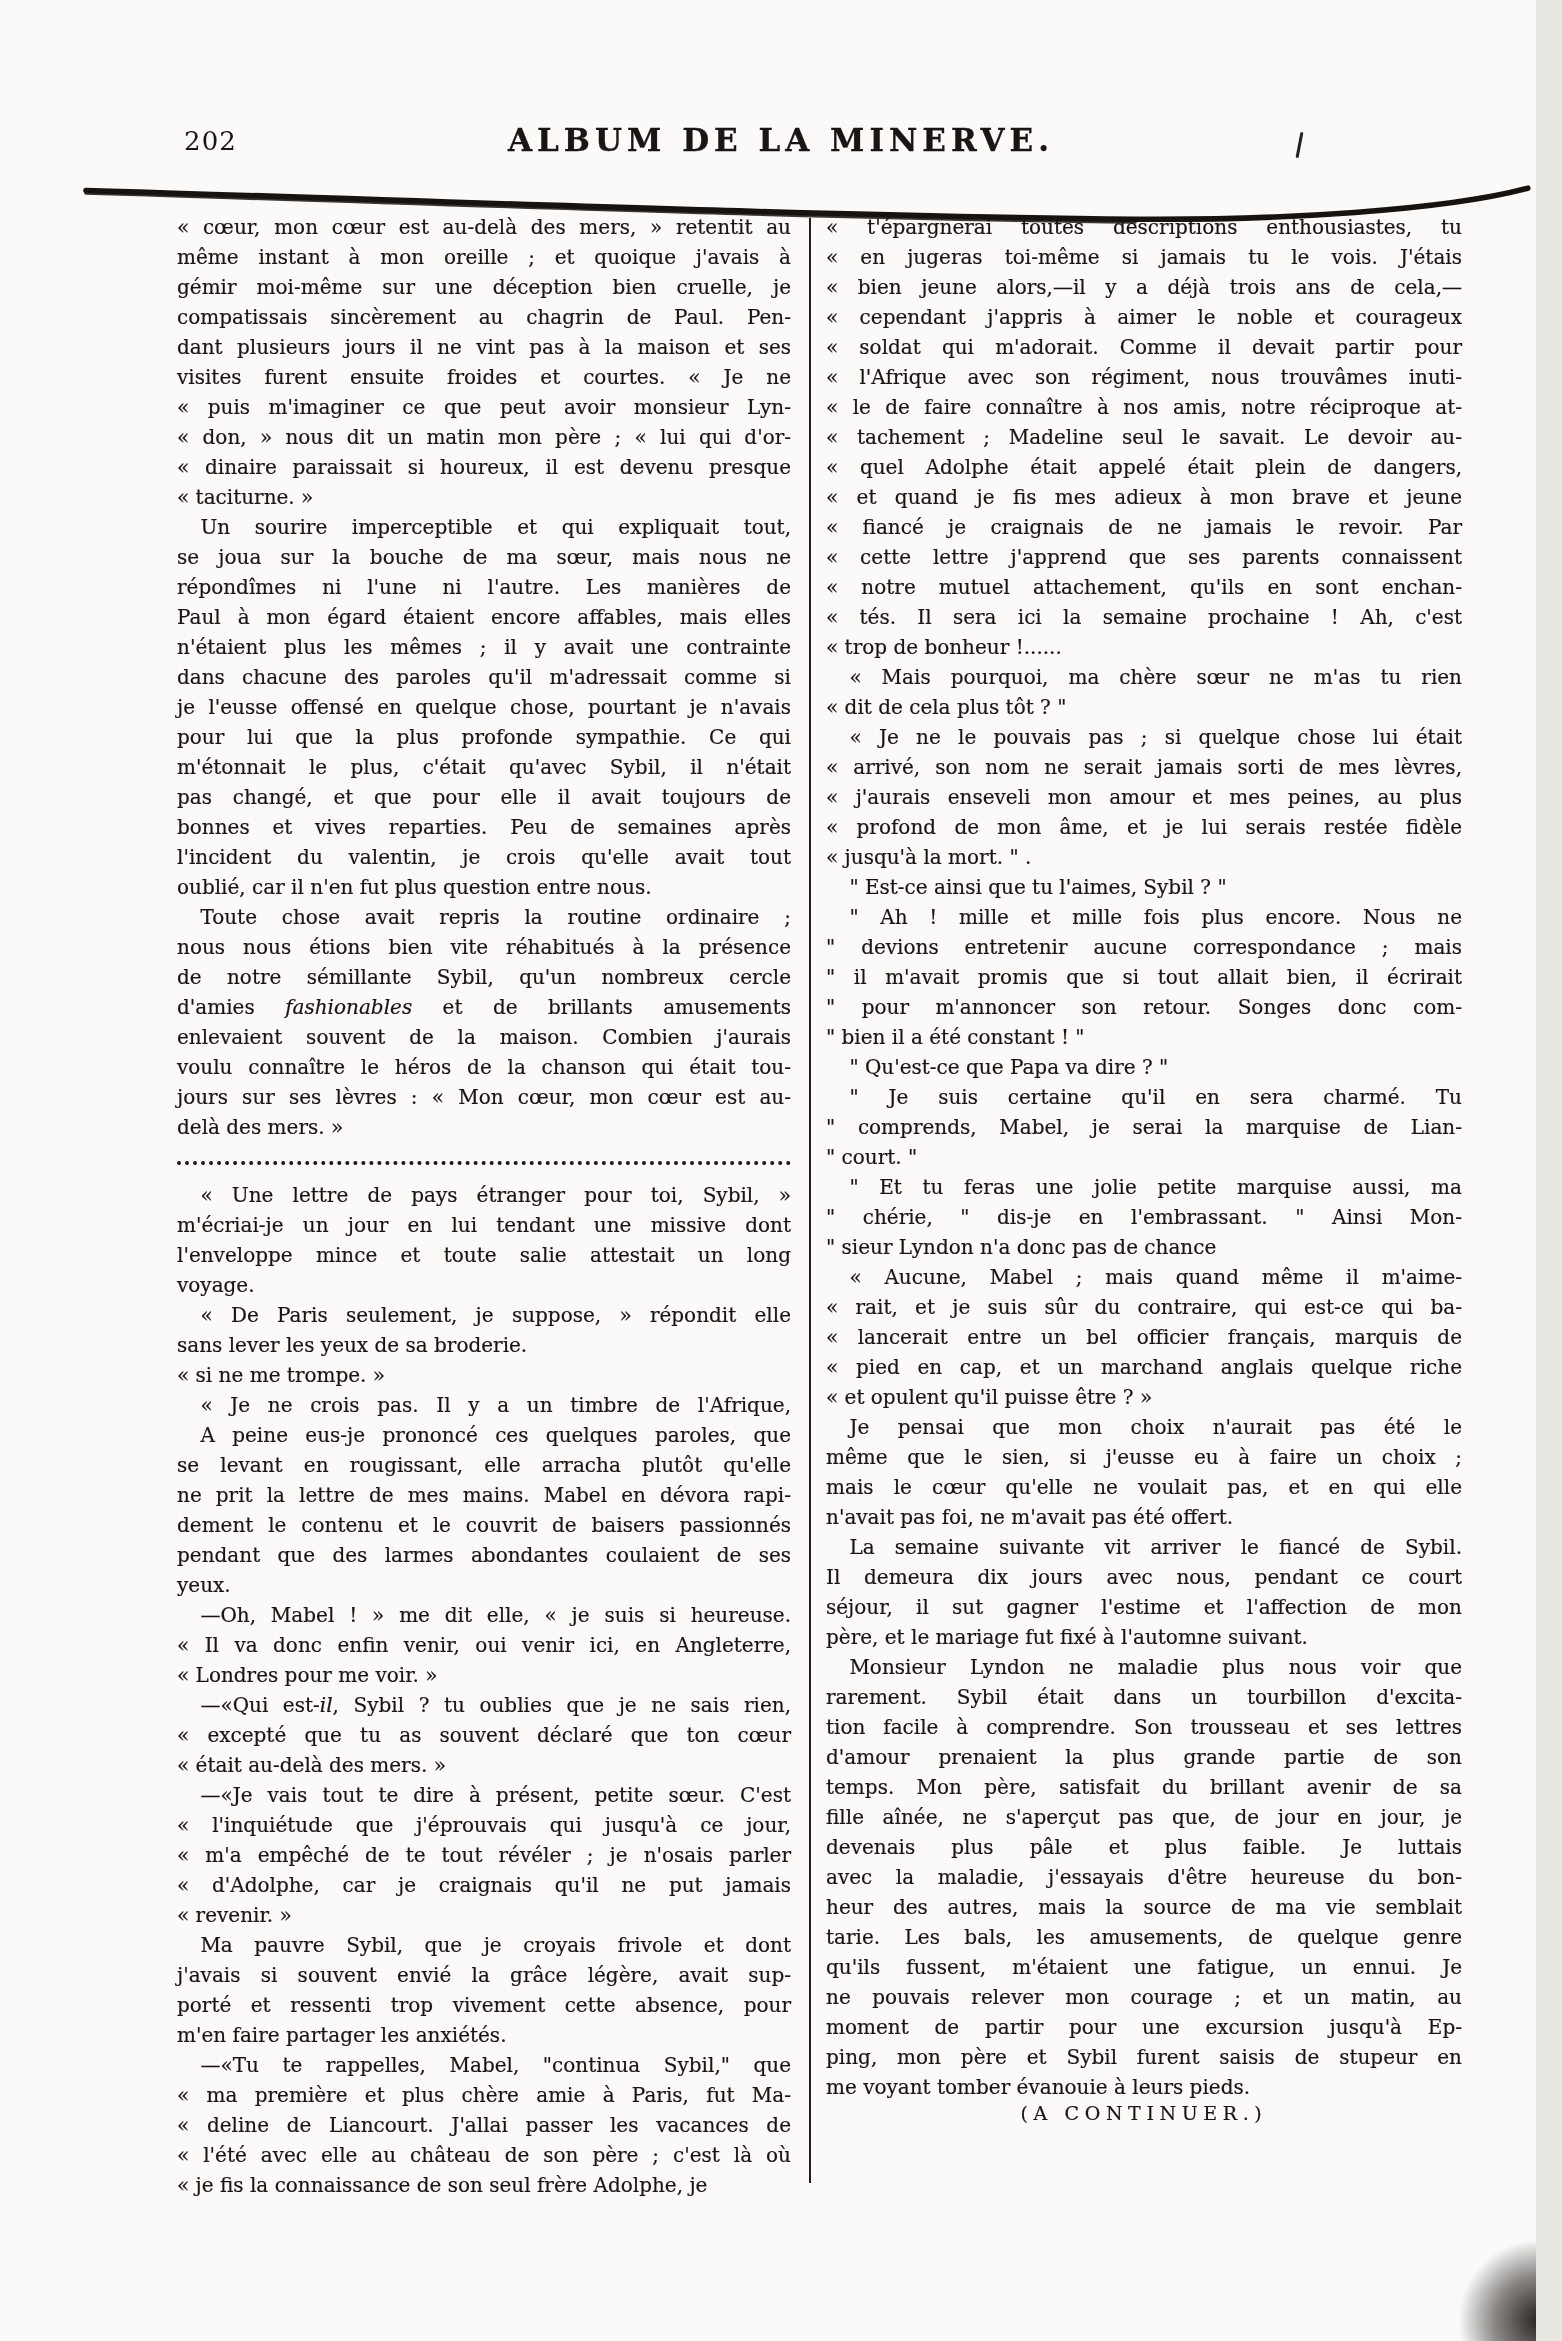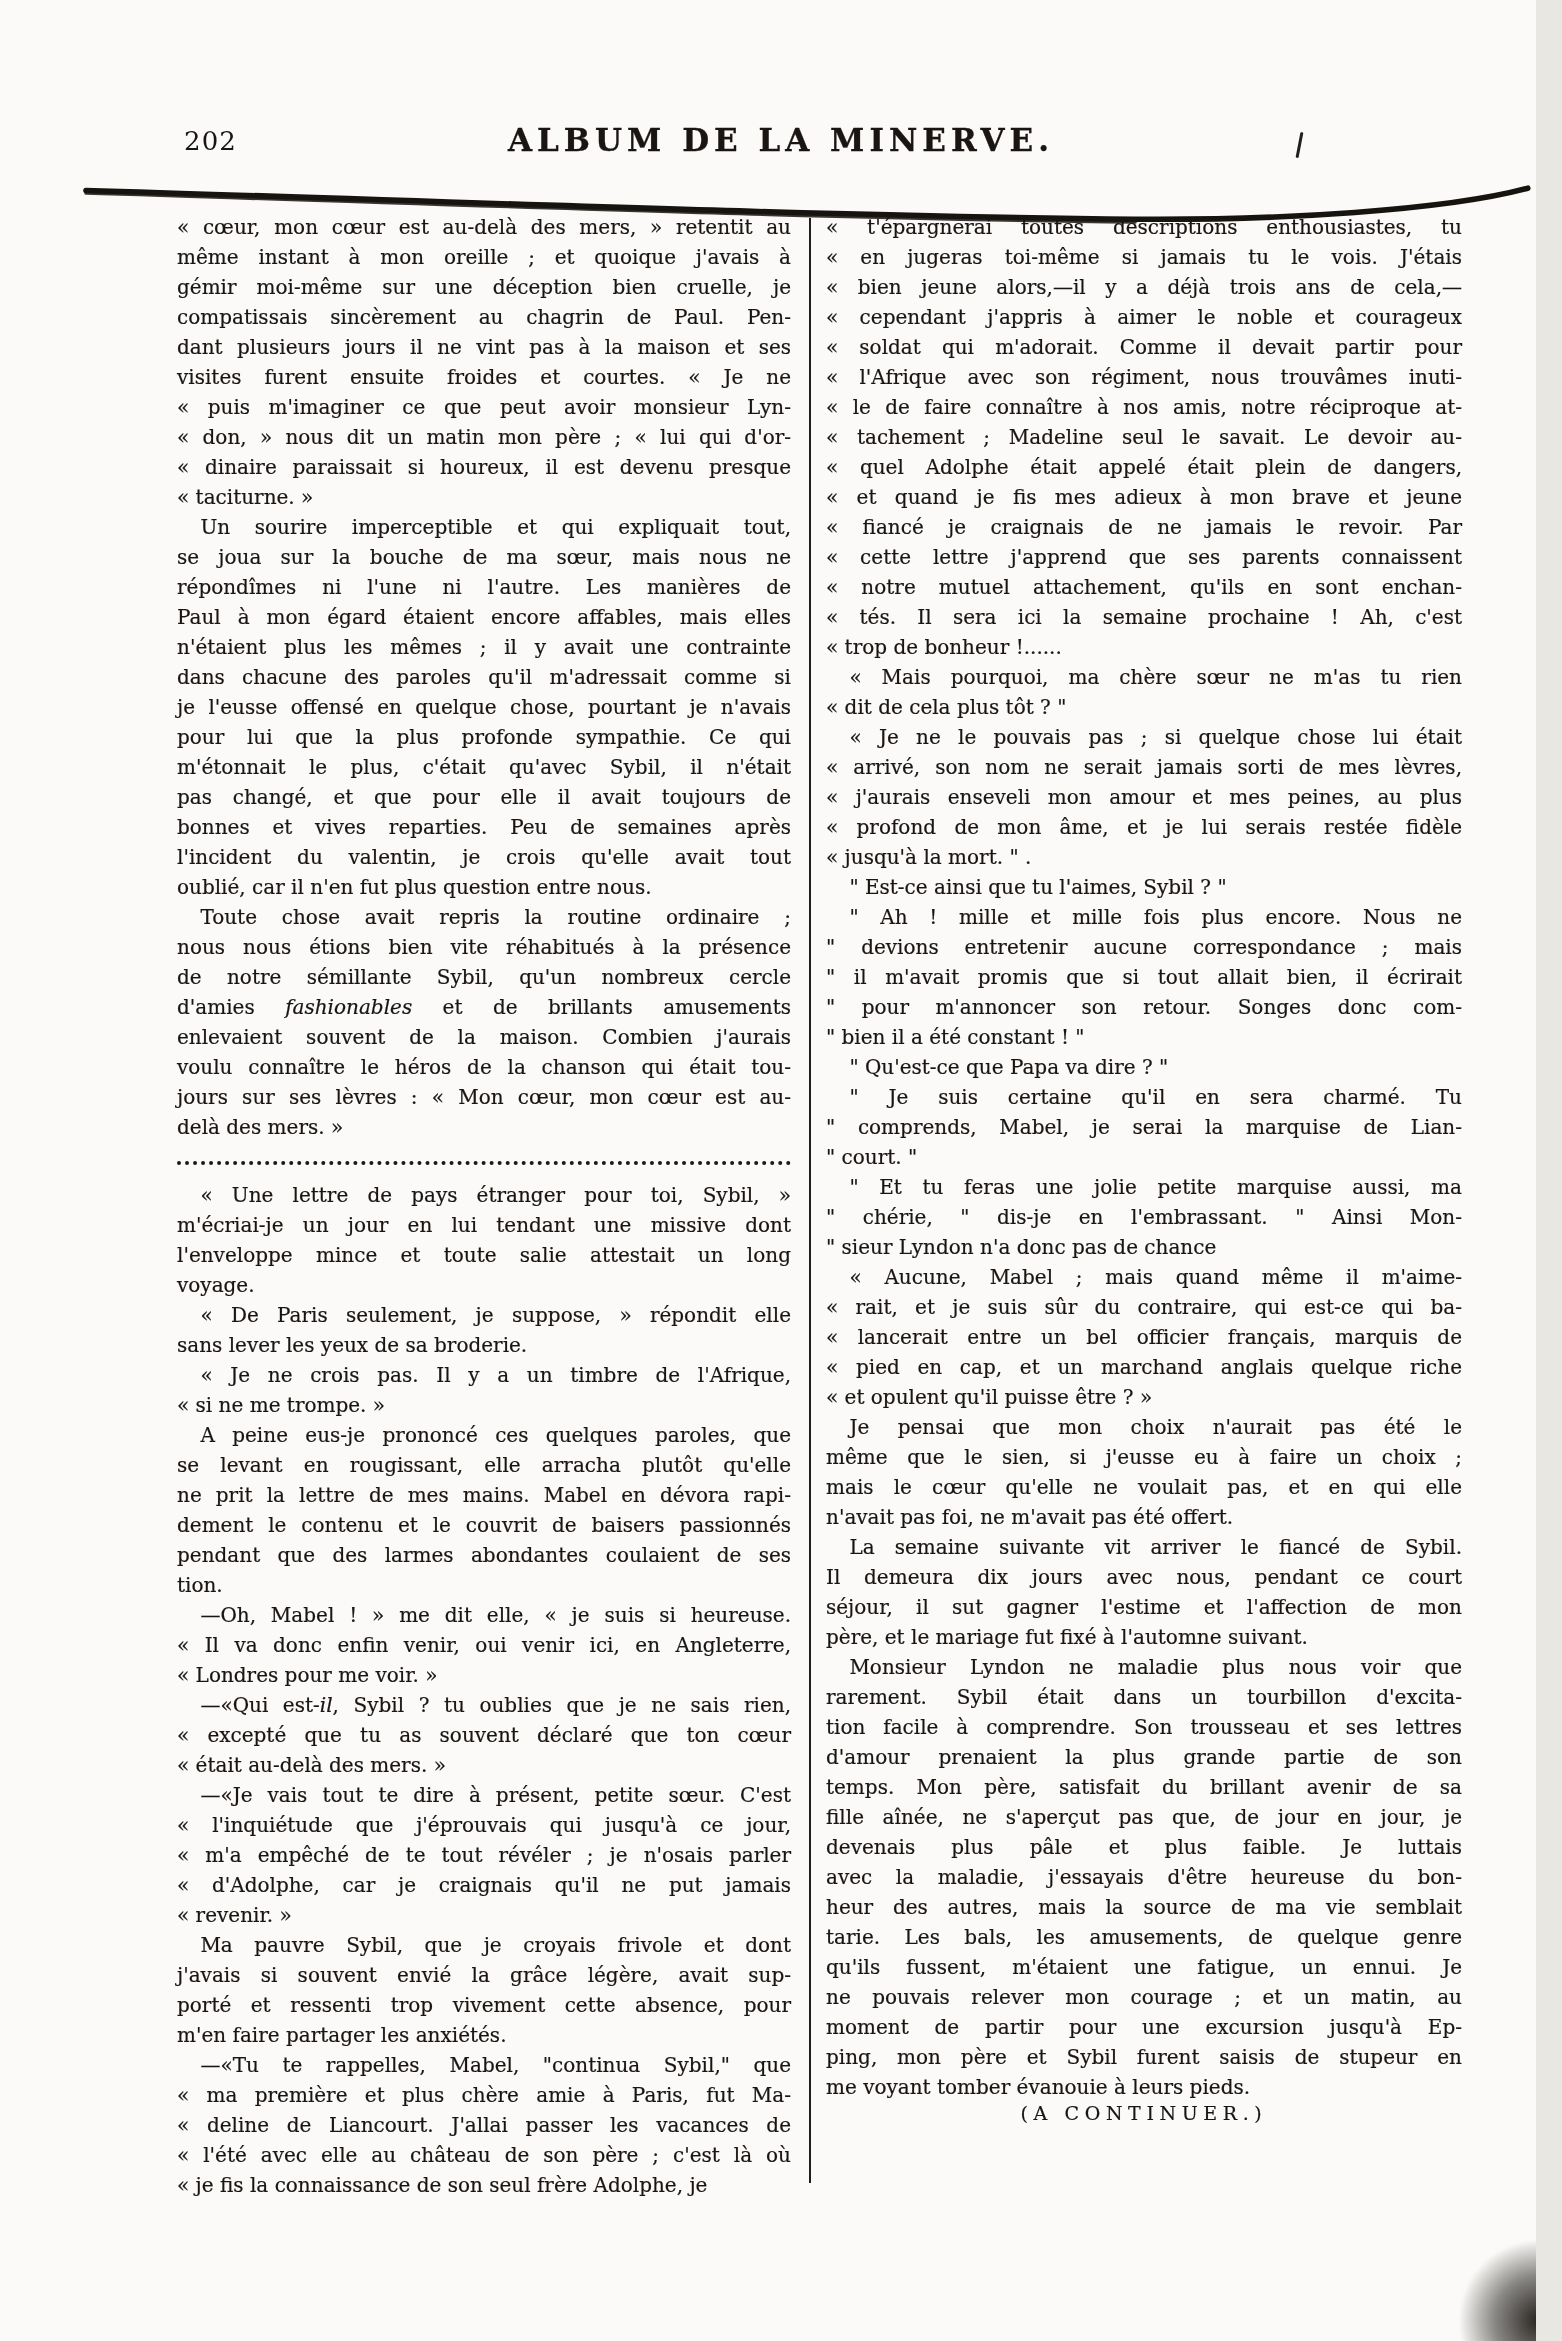--- a/index.html
+++ b/index.html
@@ -111,28 +111,28 @@
       <div class="line">voulu connaître le héros de la chanson qui était tou-</div>
       <div class="line">jours sur ses lèvres :  « Mon cœur, mon cœur est au-</div>
       <div class="line end">delà des mers. »</div>
       <div class="sep"></div>
       <div class="line ind">« Une lettre de pays étranger pour toi, Sybil, »</div>
       <div class="line">m'écriai-je un jour en lui tendant une missive dont</div>
       <div class="line">l'enveloppe mince et toute salie attestait un long</div>
       <div class="line end">voyage.</div>
       <div class="line ind">« De Paris seulement, je suppose, »  répondit elle</div>
       <div class="line end">sans lever les yeux de sa broderie.</div>
+      <div class="line end">« si ne me trompe. »</div>
       <div class="line ind">« Je ne crois pas.   Il y a un timbre de l'Afrique,</div>
-      <div class="line end">« si ne me trompe. »</div>
       <div class="line ind">A peine eus-je prononcé ces quelques paroles, que</div>
       <div class="line">se levant en rougissant, elle arracha plutôt qu'elle</div>
       <div class="line">ne prit la lettre de mes mains.  Mabel en dévora rapi-</div>
       <div class="line">dement le contenu et le couvrit de baisers passionnés</div>
       <div class="line">pendant que des larmes abondantes coulaient de ses</div>
-      <div class="line end">tion.</div>
+      <div class="line end">yeux.</div>
       <div class="line ind">—Oh, Mabel ! » me dit elle, « je suis si heureuse.</div>
       <div class="line">« Il va donc enfin venir, oui venir ici, en Angleterre,</div>
       <div class="line end">« Londres pour me voir. »</div>
       <div class="line ind">—«Qui est-<i>il</i>, Sybil ? tu oublies que je ne sais rien,</div>
       <div class="line">« excepté que tu as souvent déclaré que ton cœur</div>
       <div class="line end">« était au-delà des mers. »</div>
       <div class="line ind">—«Je vais tout te dire à présent, petite sœur. C'est</div>
       <div class="line">« l'inquiétude que j'éprouvais qui jusqu'à ce jour,</div>
       <div class="line">« m'a empêché de te tout révéler ; je n'osais parler</div>
       <div class="line">« d'Adolphe, car je craignais qu'il ne put jamais</div>

